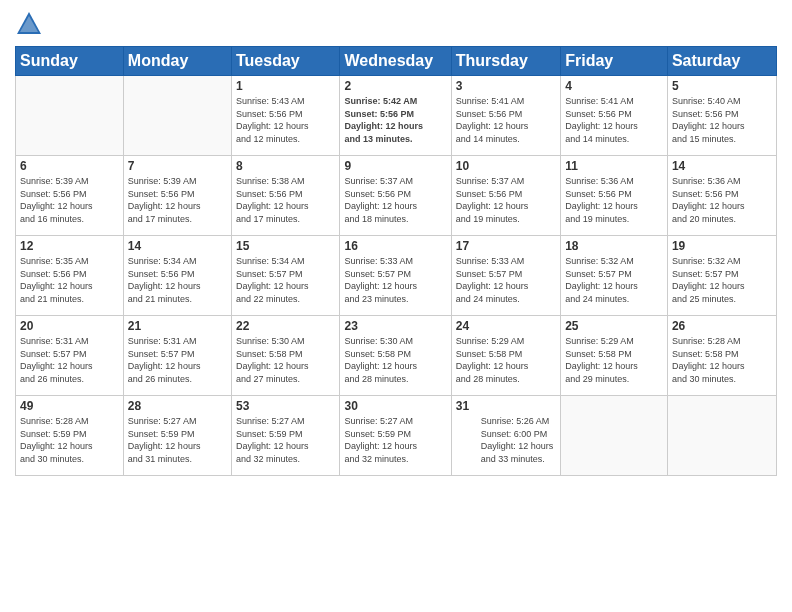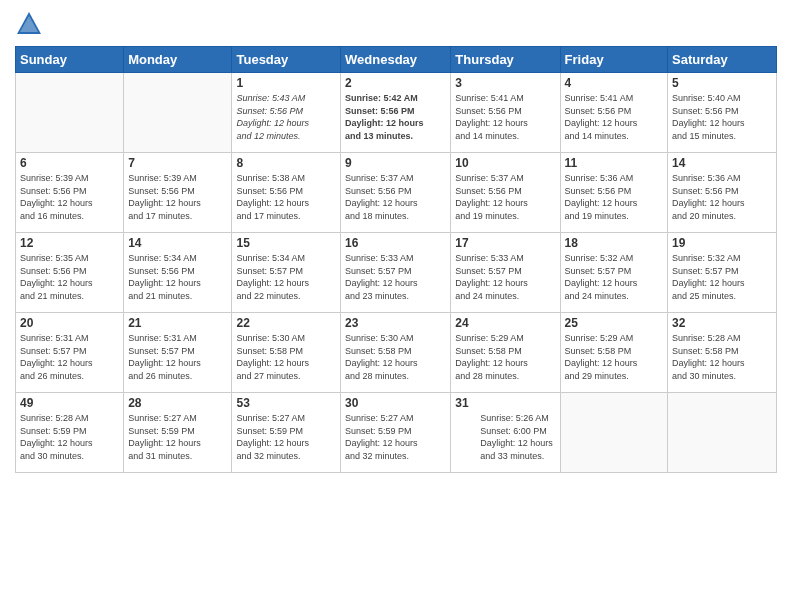--- a/index.html
+++ b/index.html
@@ -61,21 +61,21 @@
     .calendar {
       width: 100%;
       border-collapse: collapse;
       font-size: 10px;
     }
     .calendar th {
       background-color: #2a6db5;
       color: #fff;
       padding: 5px 4px;
       text-align: left;
-      font-size: 13px;
+      font-size: 16px;
       font-weight: bold;
       border: 1px solid #1a5da5;
       margin-top: 45px;
     }
     .calendar td {
       border: 1px solid #ccc;
       vertical-align: top;
       padding: 3px 4px;
       width: 113px;
       height: 80px;
@@ -129,21 +129,21 @@
           <th>Friday</th>
           <th>Saturday</th>
         </tr>
     </thead>
     <tbody id="calendar-body">
     <tr>
           <td class="empty"></td>
           <td class="empty"></td>
           <td>
             <span class="day-number">1</span>
-            <div class="day-info" style="white-space: pre-line; font-style: italic;">Sunrise: 5:43 AM
+            <div class="day-info" style="white-space: pre-line;">Sunrise: 5:43 AM
 Sunset: 5:56 PM
 Daylight: 12 hours
 and 12 minutes.</div>
           </td>
           <td>
             <span class="day-number">2</span>
             <div class="day-info" style="white-space: pre-line; font-weight: bold;">Sunrise: 5:42 AM
 Sunset: 5:56 PM
 Daylight: 12 hours
 and 13 minutes.</div>
@@ -309,21 +309,21 @@
 and 28 minutes.</div>
           </td>
           <td>
             <span class="day-number">25</span>
             <div class="day-info" style="white-space: pre-line;">Sunrise: 5:29 AM
 Sunset: 5:58 PM
 Daylight: 12 hours
 and 29 minutes.</div>
           </td>
           <td>
-            <span class="day-number">32</span>
+            <span class="day-number">26</span>
             <div class="day-info" style="white-space: pre-line;">Sunrise: 5:28 AM
 Sunset: 5:58 PM
 Daylight: 12 hours
 and 30 minutes.</div>
           </td>
         </tr>
         <tr>
           <td>
             <span class="day-number">49</span>
             <div class="day-info" style="white-space: pre-line;">Sunrise: 5:28 AM

